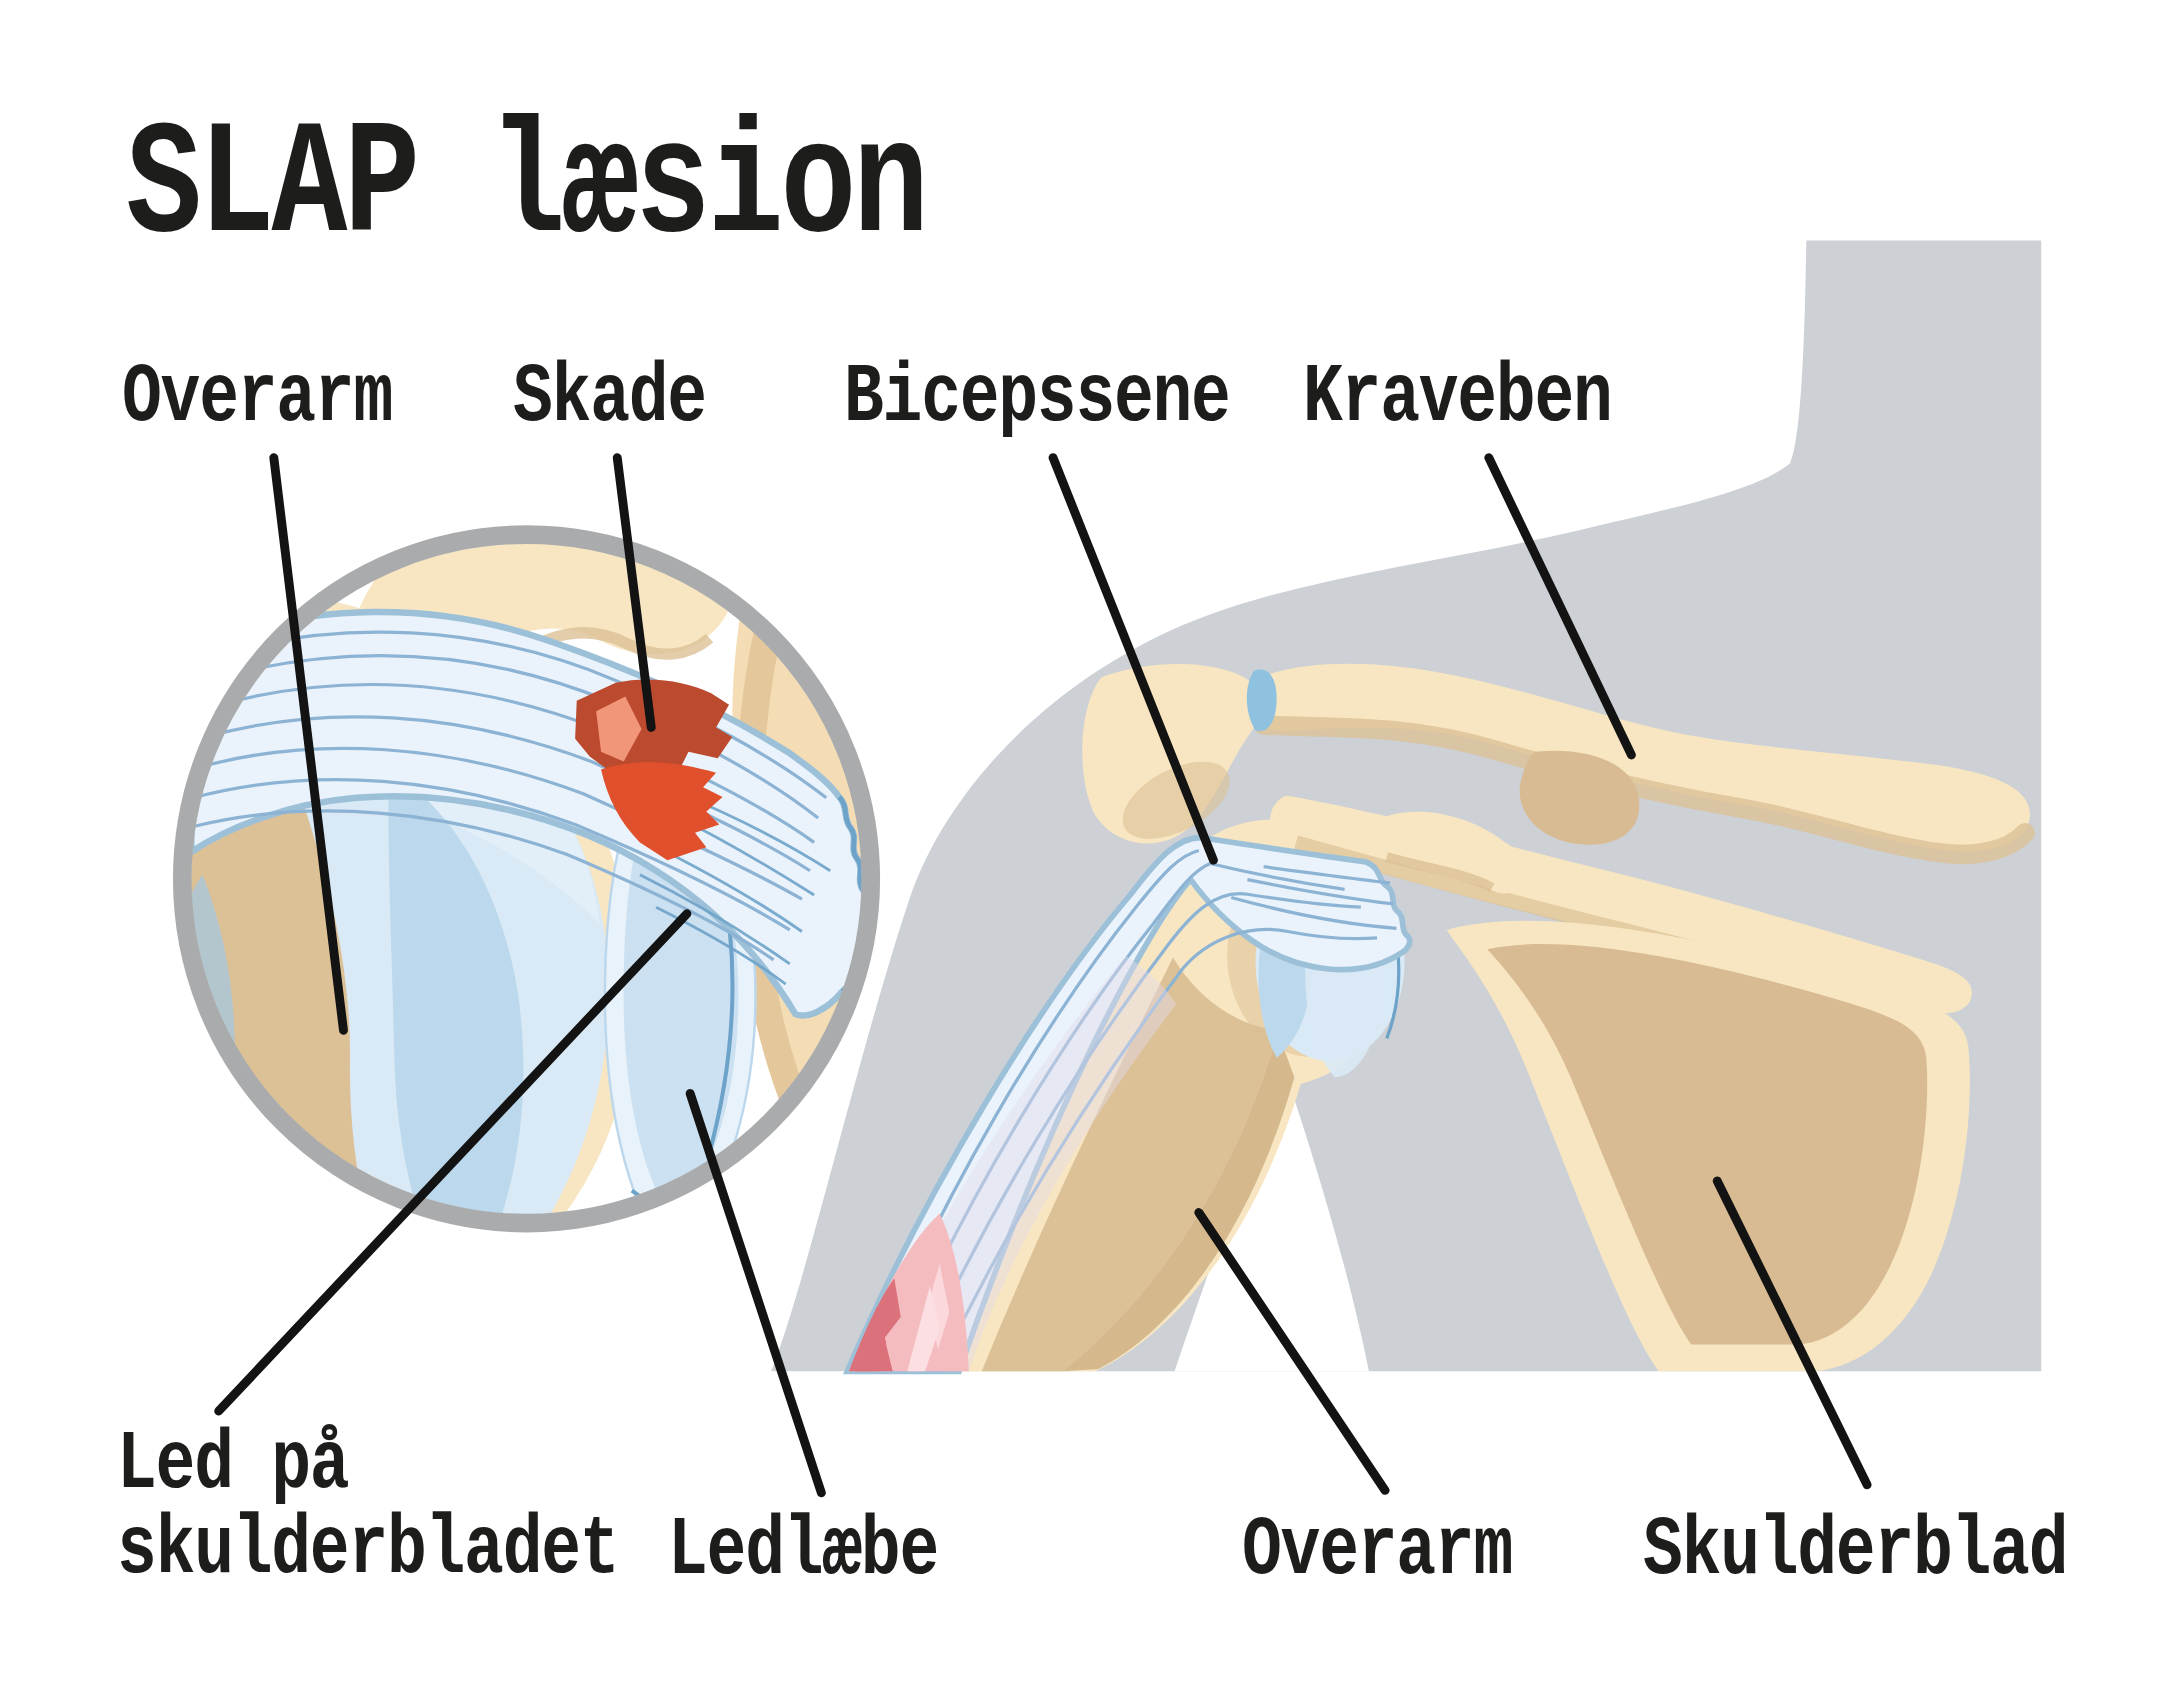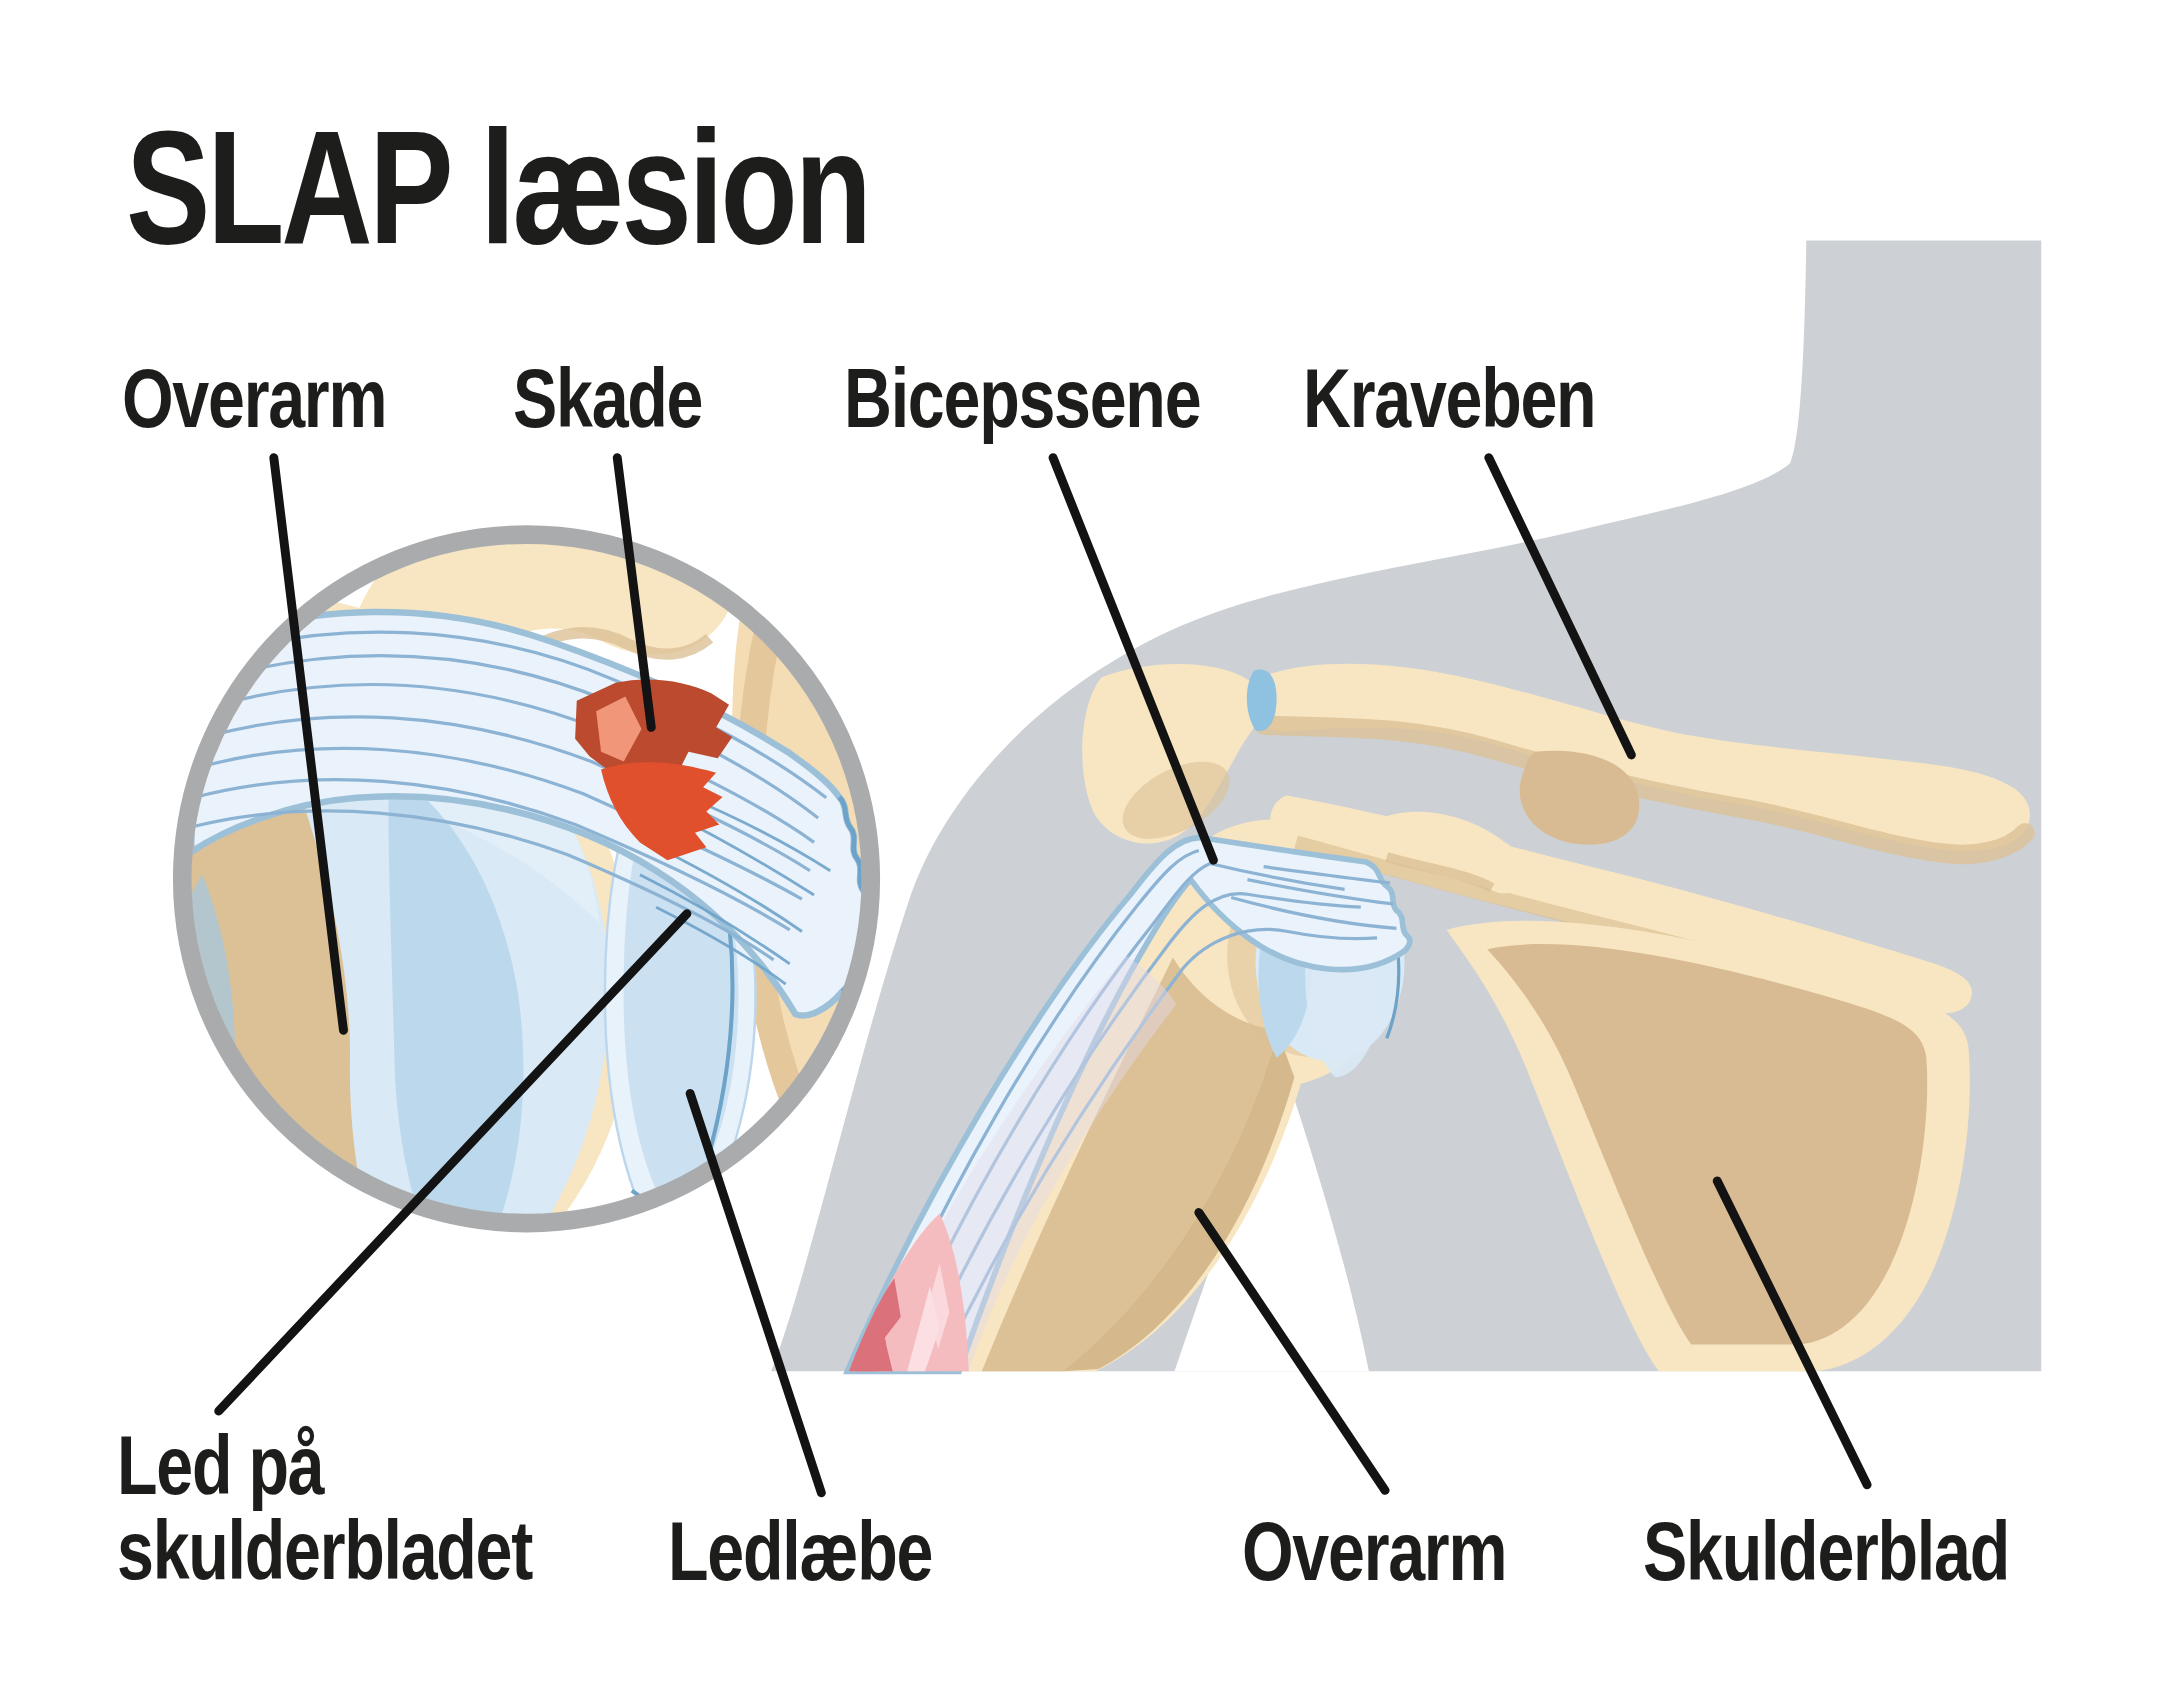--- a/index.html
+++ b/index.html
@@ -8,21 +8,21 @@
     --bone-light:#f8e6c2; --bone-cream:#f4ddb4; --bone-tan:#dcc096; --bone-deep:#d0b285; --bone-shadow:#d8bb92;
     --tendon-fill:#eaf3fb; --tendon-border:#9cc0d8; --tendon-stripe:#8cb3d4;
     --capsule-light:#d9e9f5; --capsule-mid:#bcd8ec; --capsule-deep:#aac7db; --capsule-line:#6ea3c9;
     --labrum-light:#e8f2fa; --labrum-mid:#c6ddef;
     --lesion-dark:#bb4a2e; --lesion-bright:#e0502c; --lesion-highlight:#f29679;
     --muscle-pink:#f5bcc0; --muscle-red:#db717a; --muscle-pale:#fbdfe2; --muscle-lavender:#e3dcea;
     --ac-blue:#8fc2e0;
   }
   html,body{margin:0;padding:0;background:#fff;}
   .stage{position:relative;width:2183px;height:1701px;background:var(--background);overflow:hidden;
-         font-family:Liberation Sans, sans-serif;}
+         font-family:Liberation Mono, monospace;}
   .stage svg{position:absolute;left:0;top:0;}
   .lbl{position:absolute;color:var(--text);font-weight:700;line-height:1.03;white-space:pre;
        transform:scaleX(0.8);transform-origin:left top;letter-spacing:-1.6px;}
   .title{font-size:162px;letter-spacing:-4px;transform:scaleX(0.78);}
   .anno{font-size:83px;}
 </style>
 </head>
 <body>
 
 <div class="stage">

